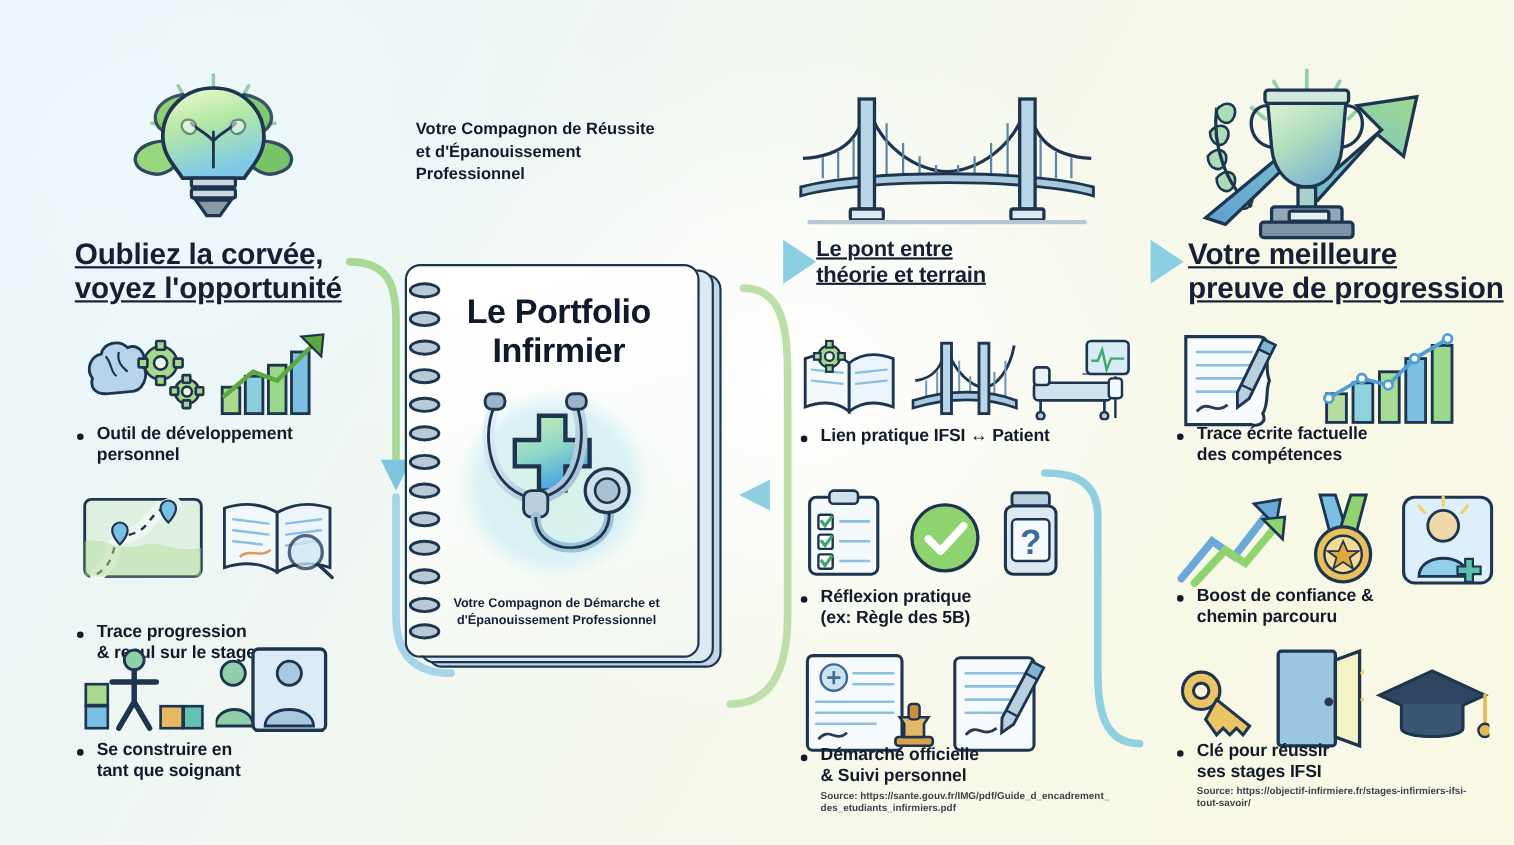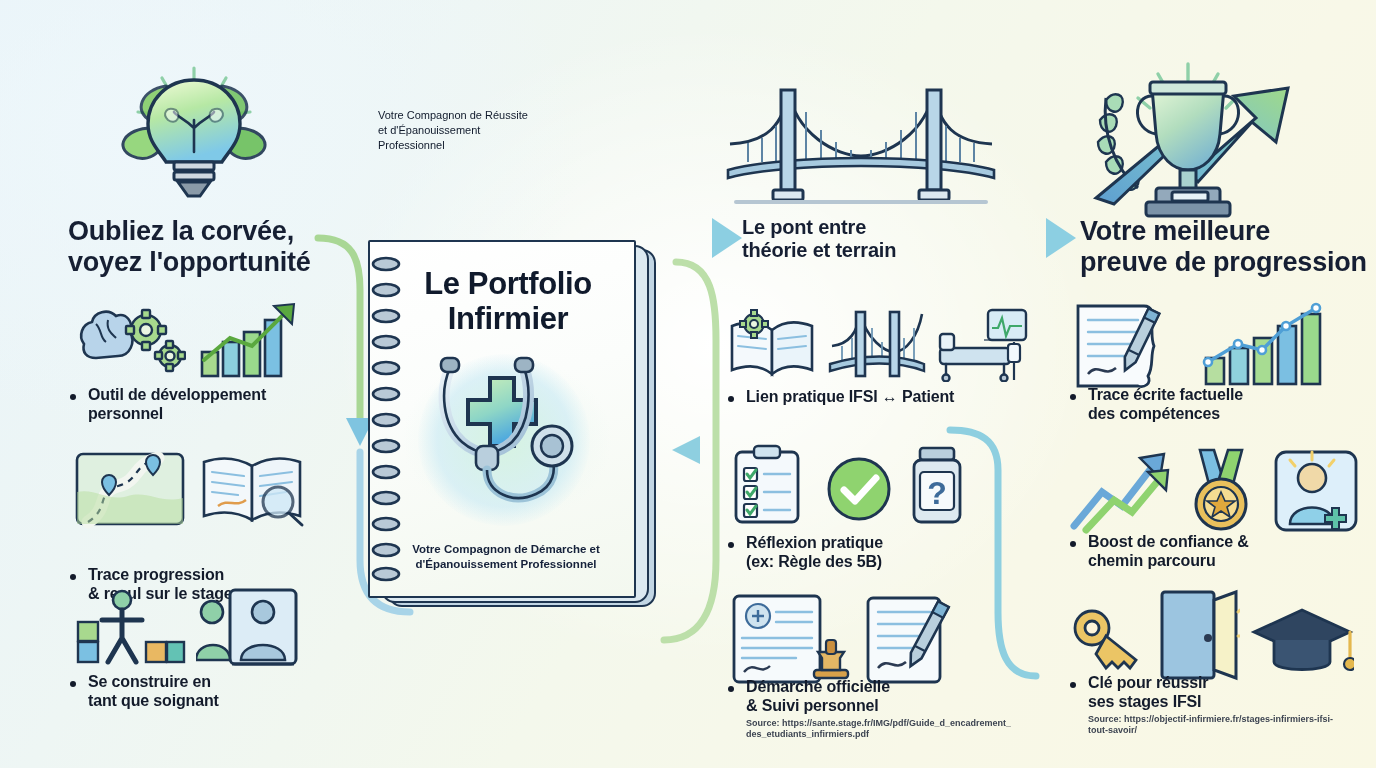--- a/index.html
+++ b/index.html
@@ -16,20 +16,21 @@
       radial-gradient(ellipse 620px 520px at 52% 45%, #ffffff 0%, rgba(255,255,255,0) 62%),
       linear-gradient(120deg, #e9f4f9 0%, #eef6f4 26%, #f4f8ec 52%, #f8f8e8 74%, #f9f8e4 100%);
   }
   
   .col { position: absolute; }
   .col-title {
     font-weight: bold;
     color: #161f33;
     line-height: 1.16;
     letter-spacing: -0.2px;
+    text-decoration: underline;
   }
   .bullet-text {
     font-size: 16px; font-weight: bold; color: #131b2b;
     line-height: 1.16; letter-spacing: -0.15px;
     padding-left: 22px; position: relative;
     white-space: pre-line;
   }
   .bullet-text::before {
     content: "";
     position: absolute; left: 4px; top: 8px;
@@ -51,21 +52,21 @@
     width: 290px; height: 370px;
   }
   .nb-backA, .nb-backB {
     position: absolute; border-radius: 14px;
     border: 2.5px solid #1e3550;
   }
   .nb-backA { left: 20px; top: 9px; width: 268px; height: 358px; background: #c2d6e4; }
   .nb-backB { left: 13px; top: 5px; width: 268px; height: 358px; background: #dce9f1; }
   .nb-cover {
     position: absolute; left: 0; top: 0; width: 268px; height: 358px;
-    border-radius: 2px; border: 2.8px solid #1e3550;
+    border-radius: 14px; border: 2.8px solid #1e3550;
     background:
       radial-gradient(ellipse 150px 120px at 52% 56%, #eaf7f1 0%, rgba(255,255,255,0) 70%),
       linear-gradient(165deg, #ffffff 0%, #fbfdfb 42%, #f3f8ef 100%);
     overflow: hidden;
   }
   .nb-title {
     position: absolute; left: 26px; top: 24px; width: 224px;
     text-align: center; font-size: 31px; font-weight: bold;
     color: #101a2c; line-height: 1.14; letter-spacing: -.4px;
     white-space: pre-line;
@@ -245,21 +246,21 @@
           <circle cx="16" cy="26" r="11"></circle>
           <path d="M0,74 C0,54 34,54 34,74 Z"></path>
         </g>
         <line x1="36" y1="78" x2="98" y2="78" stroke="#1e3550" stroke-width="3"></line>
       </svg>
     </div>
     <div class="bullet-text" style="position:absolute; left:10px; top:625px; width:300px;">Se construire en
 tant que soignant</div>
   </div>
 
-  <div style="position:absolute; left:378px; top:108px; width:320px; font-size:11px; font-weight:normal;
+  <div style="position:absolute; left:378px; top:108px; width:320px; font-size:15px; font-weight:bold;
               color:#101a2c; line-height:1.38; white-space:pre-line;">Votre Compagnon de Réussite
 et d'Épanouissement
 Professionnel</div>
 
   <div id="notebook">
     <div class="nb-backA"></div>
     <div class="nb-backB"></div>
     <div class="nb-cover">
       <div class="nb-glow"></div>
       <div class="nb-title">Le Portfolio
@@ -476,21 +477,21 @@
         <path d="M16,78 C26,66 32,82 44,72" fill="none" stroke="#2b3a52" stroke-width="2.6"></path>
         <g transform="translate(70,6) rotate(28)">
           <path d="M8,2 L20,2 L20,60 L14,72 L8,60 Z" fill="#b9cfdd" stroke="#1e3550" stroke-width="2.6"></path>
           <path d="M8,52 L20,52" stroke="#1e3550" stroke-width="2.2"></path>
           <path d="M8,2 L20,2 L20,14 L8,14 Z" fill="#7fb4d4" stroke="#1e3550" stroke-width="2.2"></path>
         </g>
       </svg>
     </div>
     <div class="bullet-text" style="position:absolute; left:8px; top:630px; width:320px;">Démarche officielle
 &amp; Suivi personnel</div>
-    <div class="src-note" style="position:absolute; left:8px; top:666px; width:300px;">Source: https://sante.stage.fr/IMG/pdf/Guide_d_encadrement_
+    <div class="src-note" style="position:absolute; left:8px; top:666px; width:300px;">Source: https://sante.gouv.fr/IMG/pdf/Guide_d_encadrement_
 des_etudiants_infirmiers.pdf</div>
   </div>
 
   <div class="col" id="col3" style="left:1058px; top:48px; width:312px; height:710px;">
 
     <div style="position:absolute; left:18px; top:14px;">
       <svg width="280" height="160" viewBox="0 0 280 160">
         <g stroke="#8fd0a8" stroke-width="3.4" stroke-linecap="round">
           <line x1="112" y1="2" x2="112" y2="18"></line>
           <line x1="82" y1="12" x2="90" y2="26"></line>

